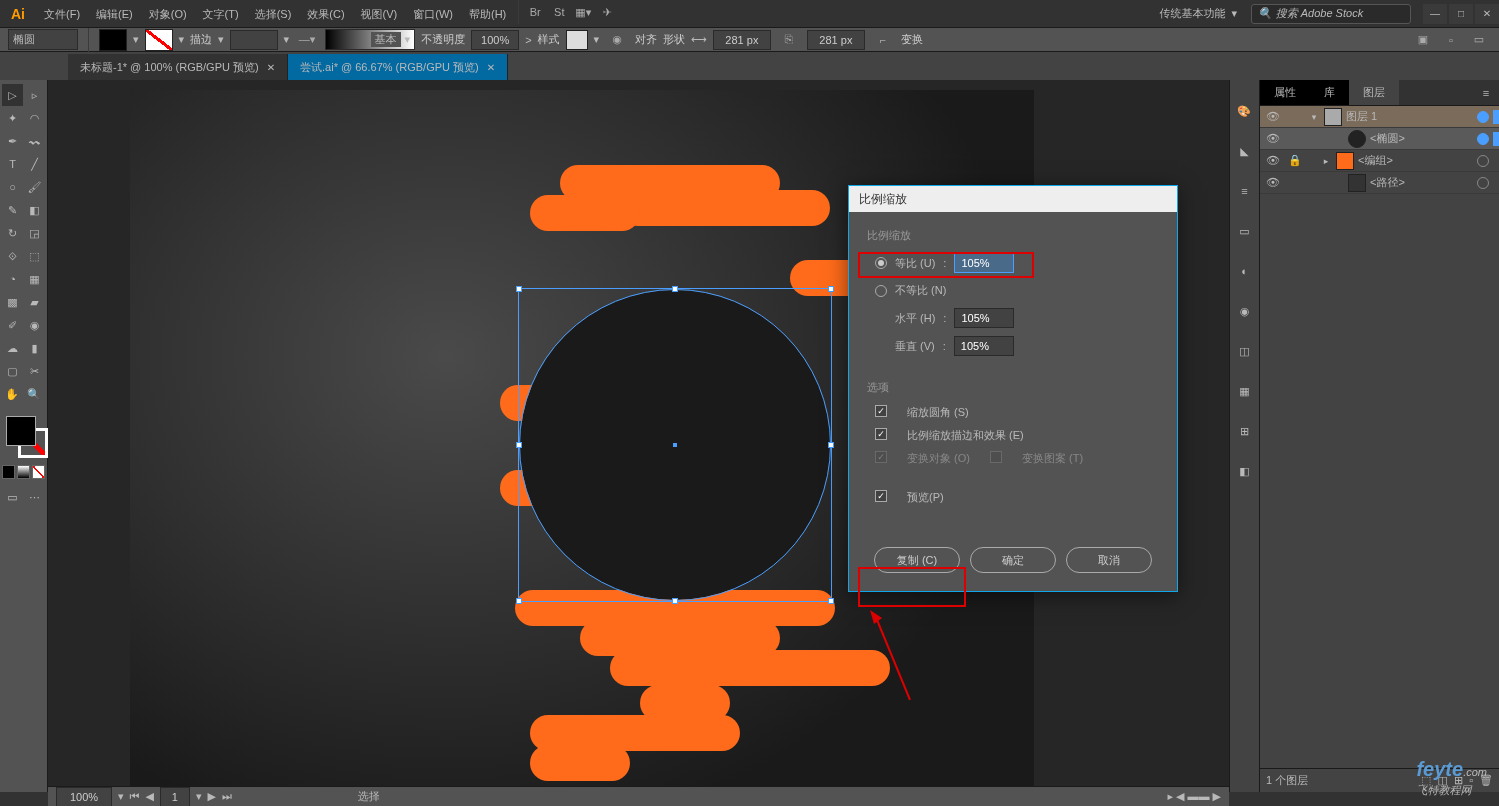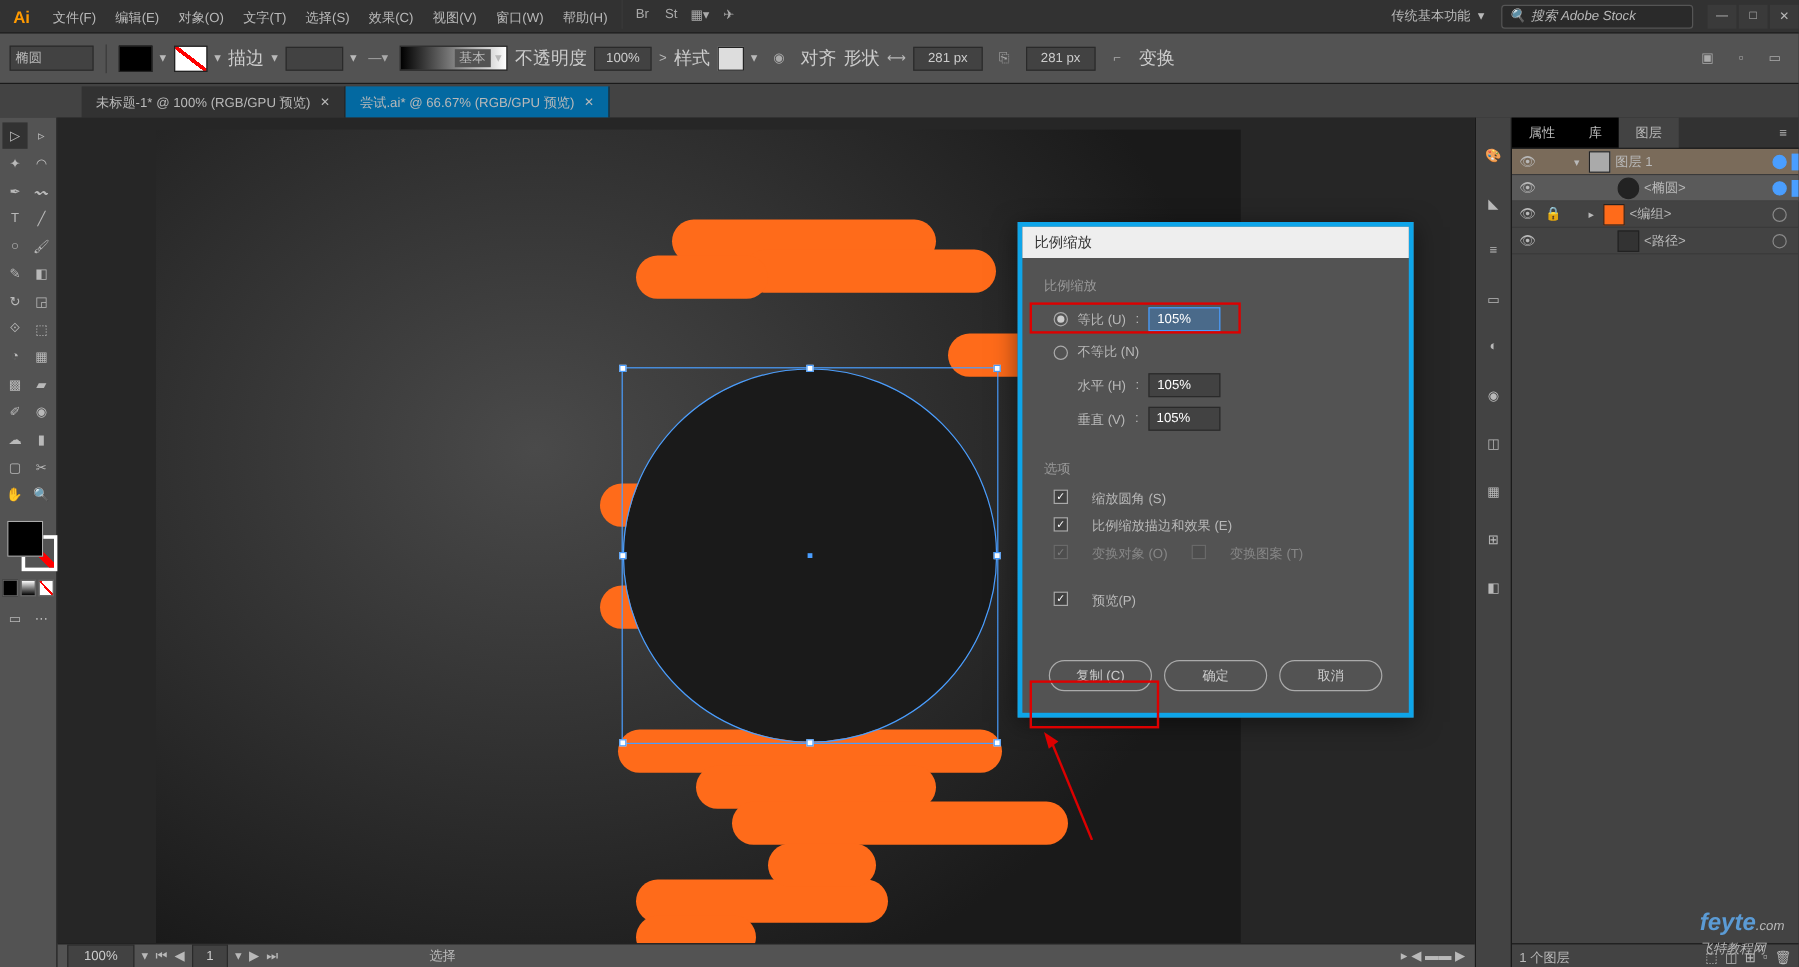--- a/index.html
+++ b/index.html
@@ -5,22 +5,22 @@
 *{margin:0;padding:0;box-sizing:border-box;font-family:"Microsoft YaHei",sans-serif;font-size:11px;color:#b9b9b9;user-select:none}
 body{background:#323232;width:1499px;height:806px;overflow:hidden;position:relative}
 .menubar{height:28px;background:#323232;display:flex;border-bottom:1px solid #1a1a1a}
 .ai-logo{width:36px;height:28px;display:flex;align-items:center;justify-content:center;color:#ff9a00;font-weight:bold;font-size:14px}
 .menu-item{padding:0 8px;height:28px;display:flex;align-items:center;cursor:pointer}
 .menubar-right{margin-left:auto;display:flex;align-items:center;gap:4px}
 .workspace-switch{padding:0 10px;display:flex;align-items:center;gap:6px}
 .search-box{width:160px;height:20px;background:#2a2a2a;border:1px solid #555;border-radius:3px;display:flex;align-items:center;padding:0 6px;gap:4px;font-style:italic;color:#888}
 .window-controls{display:flex;gap:2px;margin-left:8px}
 .win-btn{width:24px;height:20px;background:#3a3a3a;display:flex;align-items:center;justify-content:center;font-size:10px}
-.control-bar{height:42px;background:#535353;border-bottom:1px solid #1a1a1a;display:flex;align-items:center;padding:0 8px;gap:6px}
-.ctrl-label{font-size:15px;color:#ccc}
+.control-bar{height:24px;background:#535353;border-bottom:1px solid #1a1a1a;display:flex;align-items:center;padding:0 8px;gap:6px}
+.ctrl-label{font-size:11px;color:#ccc}
 .ctrl-dropdown{background:#424242;border:1px solid #2a2a2a;padding:2px 4px;display:flex;align-items:center;gap:4px;min-width:40px}
 .ctrl-swatch{width:28px;height:22px;background:#000;border:1px solid #222;position:relative}
 .no-stroke{background:linear-gradient(to top right,#fff 0%,#fff 45%,red 45%,red 55%,#fff 55%)}
 .ctrl-input{width:48px;height:20px;background:#424242;border:1px solid #2a2a2a;color:#ccc;padding:0 4px;text-align:center}
 .ctrl-sep{width:1px;height:24px;background:#3a3a3a;margin:0 4px}
 .icon-btn{width:24px;height:24px;display:flex;align-items:center;justify-content:center;cursor:pointer;color:#aaa}
 .tabs-bar{height:28px;background:#434343;display:flex;align-items:flex-end;padding-left:68px}
 .doc-tab{height:26px;padding:0 12px;display:flex;align-items:center;gap:8px;background:#323232;border-right:1px solid #222}
 .doc-tab.inactive{background:#0369a1}
 .doc-tab .close{font-size:10px;cursor:pointer}
@@ -72,21 +72,21 @@
 .vis-col{width:18px;text-align:center}
 .lock-col{width:18px;text-align:center}
 .expand{width:12px;text-align:center;font-size:9px}
 .layer-thumb{width:18px;height:18px;background:#888;border:1px solid #222}
 .layer-name{flex:1;font-size:11px}
 .target{width:12px;height:12px;border:1px solid #888;border-radius:50%}
 .target.sel{background:#4a9eff;border-color:#4a9eff}
 .sel-ind{width:6px;height:14px}
 .sel-ind.active{background:#4a9eff}
 .panel-footer{height:24px;border-top:1px solid #1a1a1a;display:flex;align-items:center;padding:0 6px;gap:6px;font-size:10px}
-.dialog{position:absolute;left:848px;top:185px;width:330px;background:#535353;border:4px solid #0ea5e9;box-shadow:0 4px 20px rgba(0,0,0,0.5)}
+.dialog{position:absolute;left:848px;top:185px;width:330px;background:#535353;border:1px solid #0ea5e9;box-shadow:0 4px 20px rgba(0,0,0,0.5)}
 .dialog-title{height:26px;background:#eee;color:#333;display:flex;align-items:center;padding:0 10px;font-size:12px}
 .dialog-body{padding:16px 18px}
 .fieldset-label{color:#999;font-size:11px;margin-bottom:10px}
 .radio-row{display:flex;align-items:center;gap:8px;margin-bottom:10px;padding-left:8px}
 .radio{width:12px;height:12px;border:1px solid #aaa;border-radius:50%;position:relative}
 .radio.checked::after{content:'';position:absolute;inset:2px;background:#ccc;border-radius:50%}
 .dlg-input{width:60px;height:20px;background:#424242;border:1px solid #2a2a2a;color:#fff;padding:0 6px}
 .dlg-input.highlight{background:#4a6a8a;border-color:#4a9eff}
 .sub-row{display:flex;align-items:center;gap:8px;margin-bottom:8px;padding-left:28px}
 .checkbox{width:12px;height:12px;border:1px solid #aaa;background:#424242;display:inline-flex;align-items:center;justify-content:center;font-size:9px}

